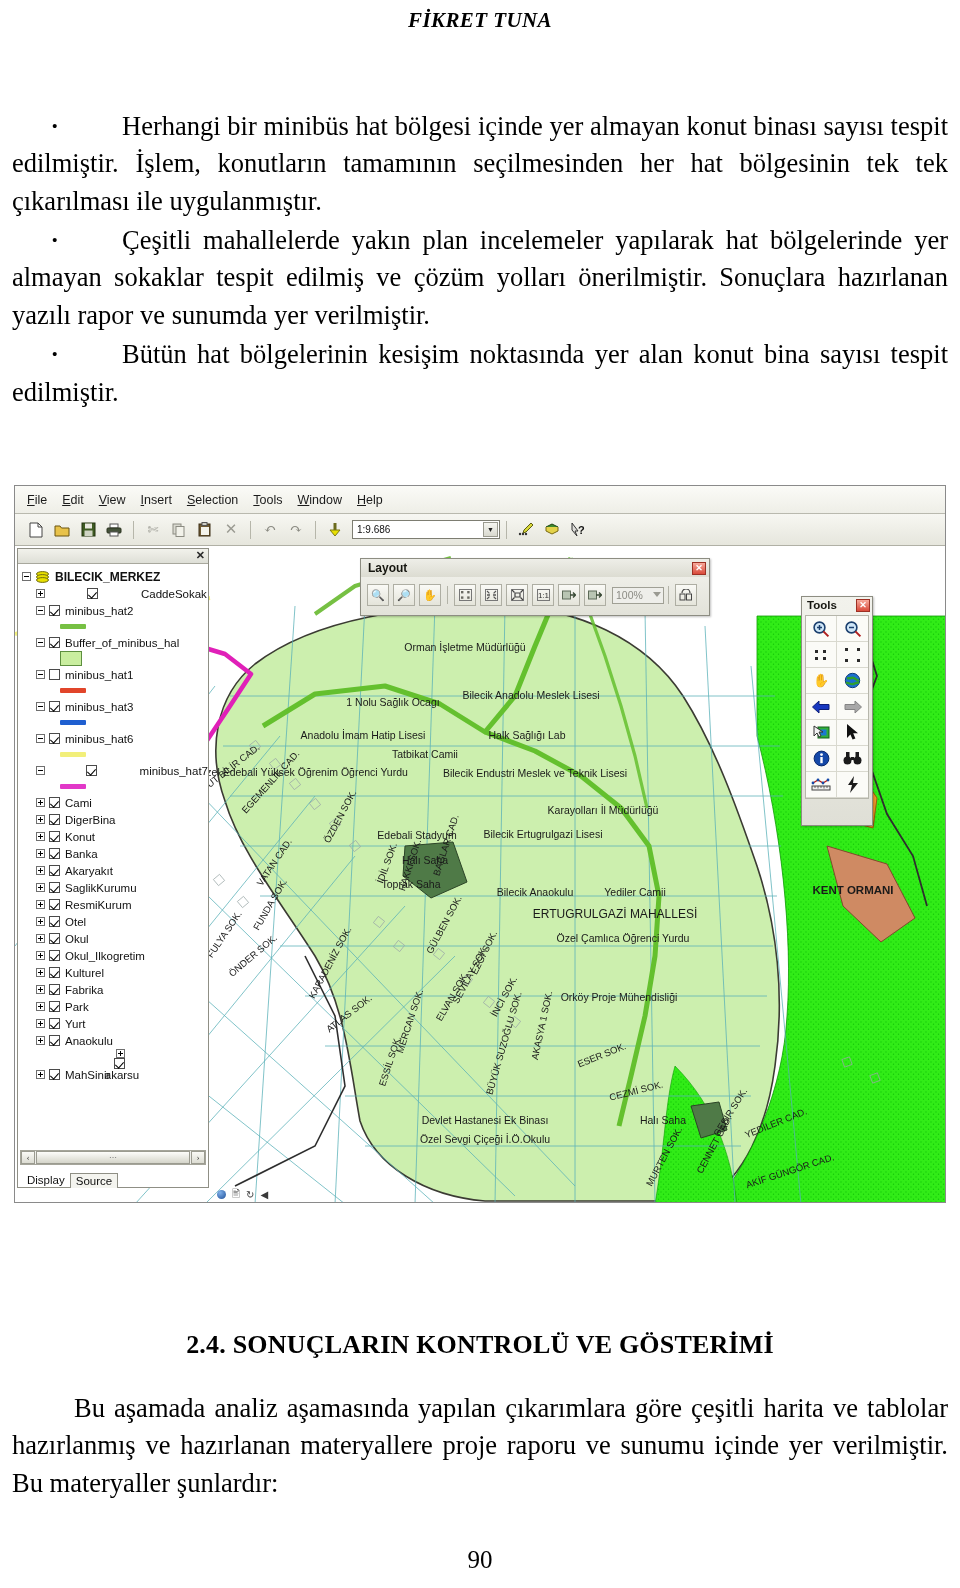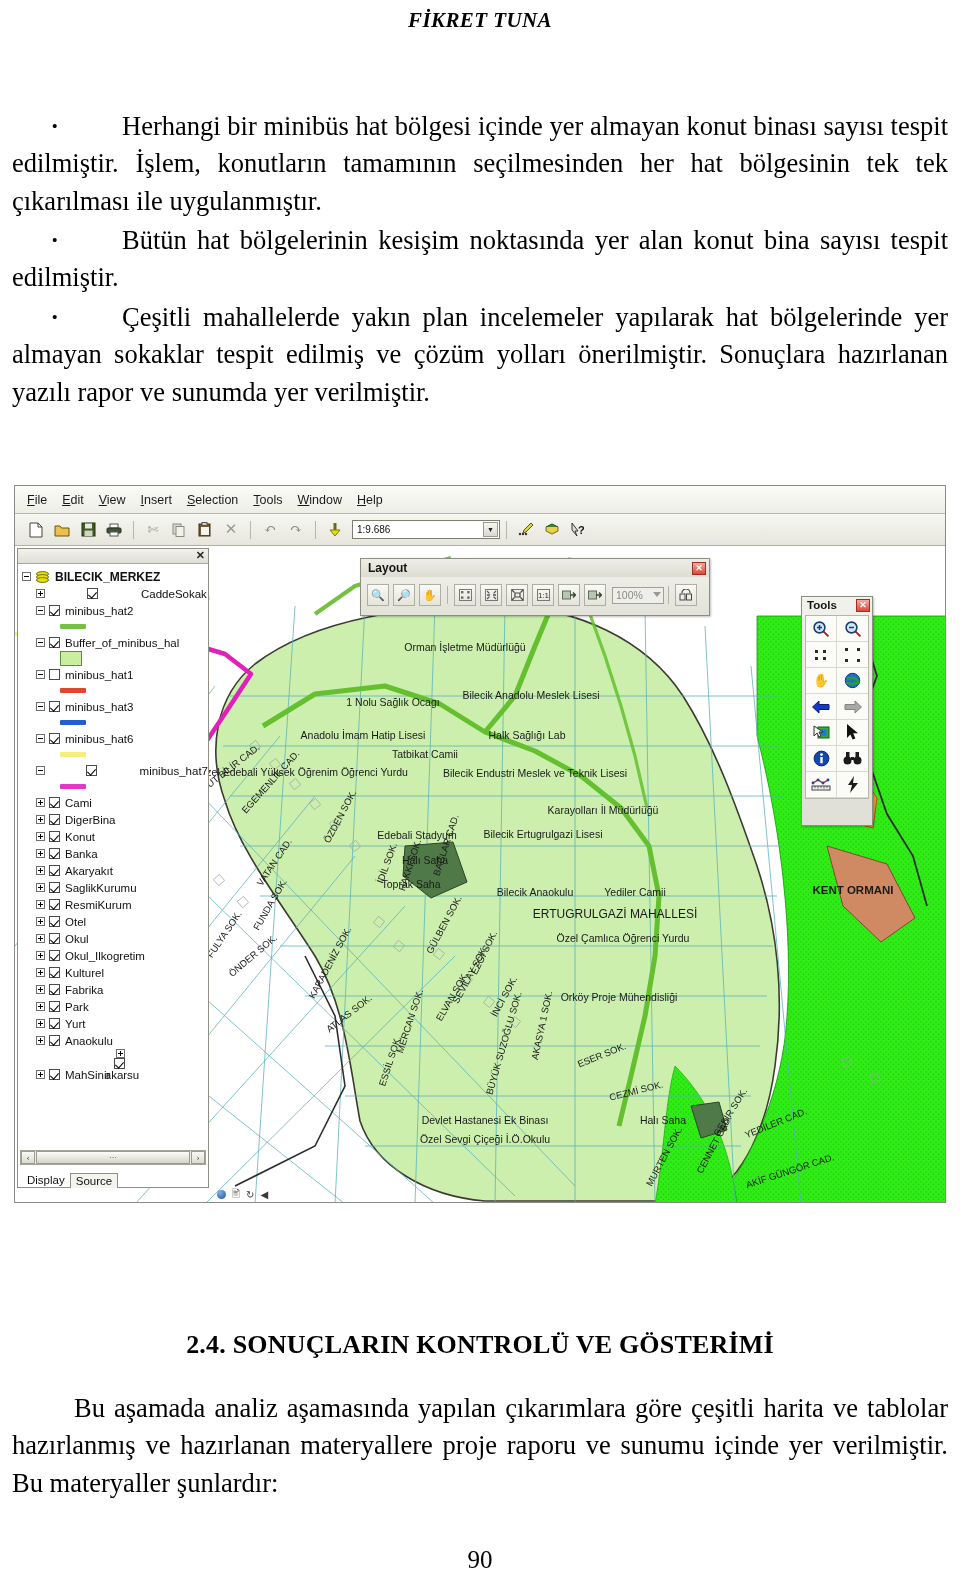--- a/index.html
+++ b/index.html
@@ -493,24 +493,24 @@
 </head>
 <body>
 
 <div class="running-head">FİKRET TUNA</div>
 
 <div class="body-block">
   <p class="para">
     <span class="bullet-lead">&nbsp;&nbsp;&nbsp;&nbsp;&nbsp;&nbsp;<span class="bullet-glyph">•</span>&nbsp;&nbsp;</span><span>Herhangi bir minibüs hat bölgesi içinde yer almayan konut binası sayısı tespit edilmiştir. İşlem, konutların tamamının seçilmesinden her hat bölgesinin tek tek çıkarılması ile uygulanmıştır.</span>
   </p>
   <p class="para">
-    <span class="bullet-lead">&nbsp;&nbsp;&nbsp;&nbsp;&nbsp;&nbsp;<span class="bullet-glyph">•</span>&nbsp;&nbsp;</span><span>Bütün hat bölgelerinin kesişim noktasında yer alan konut bina sayısı tespit edilmiştir.</span>
+    <span class="bullet-lead">&nbsp;&nbsp;&nbsp;&nbsp;&nbsp;&nbsp;<span class="bullet-glyph">•</span>&nbsp;&nbsp;</span><span>Çeşitli mahallelerde yakın plan incelemeler yapılarak hat bölgelerinde yer almayan sokaklar tespit edilmiş ve çözüm yolları önerilmiştir. Sonuçlara hazırlanan yazılı rapor ve sunumda yer verilmiştir.</span>
   </p>
   <p class="para">
-    <span class="bullet-lead">&nbsp;&nbsp;&nbsp;&nbsp;&nbsp;&nbsp;<span class="bullet-glyph">•</span>&nbsp;&nbsp;</span><span>Çeşitli mahallelerde yakın plan incelemeler yapılarak hat bölgelerinde yer almayan sokaklar tespit edilmiş ve çözüm yolları önerilmiştir. Sonuçlara hazırlanan yazılı rapor ve sunumda yer verilmiştir.</span>
+    <span class="bullet-lead">&nbsp;&nbsp;&nbsp;&nbsp;&nbsp;&nbsp;<span class="bullet-glyph">•</span>&nbsp;&nbsp;</span><span>Bütün hat bölgelerinin kesişim noktasında yer alan konut bina sayısı tespit edilmiştir.</span>
   </p>
 </div>
 
 <div class="gis-shot">
 
   <div class="menubar" id="menubar">
       <span class="menu-item"><span class="uline">F</span>ile</span>
       <span class="menu-item"><span class="uline">E</span>dit</span>
       <span class="menu-item"><span class="uline">V</span>iew</span>
       <span class="menu-item"><span class="uline">I</span>nsert</span>

